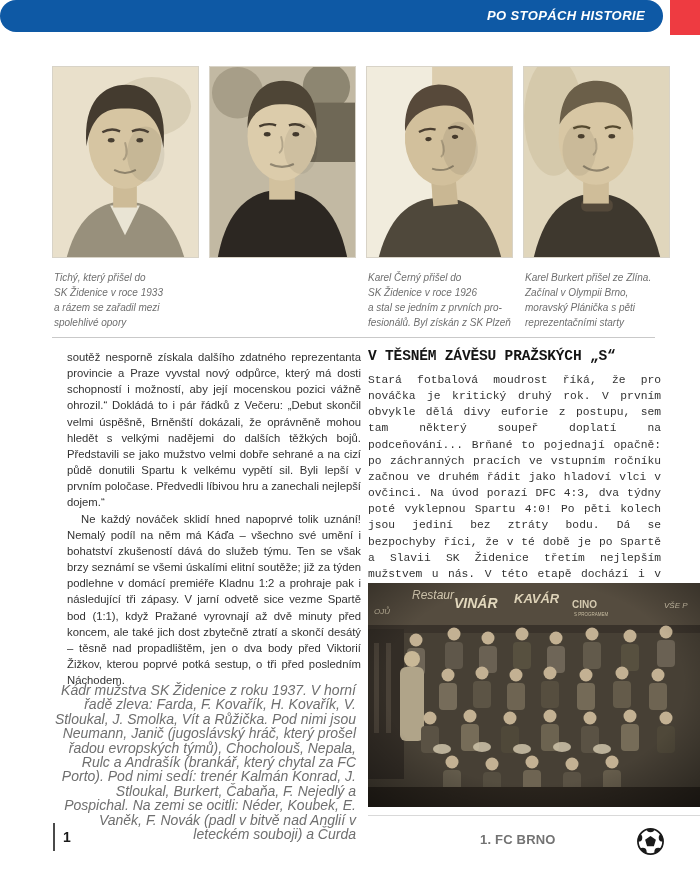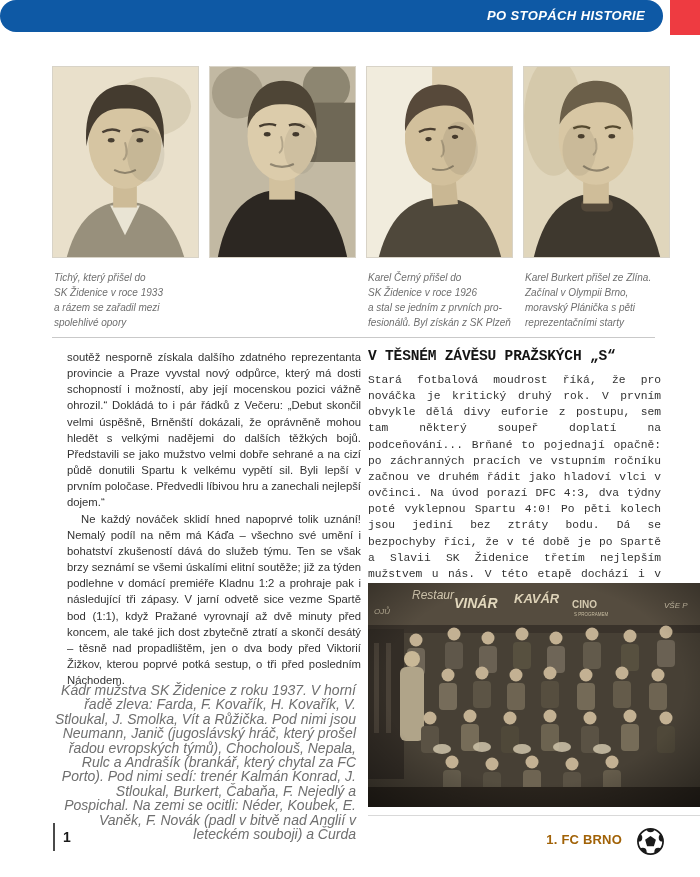--- a/index.html
+++ b/index.html
@@ -50,22 +50,22 @@
   }
 
   .teamphoto {
     position:absolute; left:368px; top:583px; width:332px; height:224px; background:#474035;
   }
   .teamphoto svg { display:block; width:100%; height:100%; }
   .photo-underline { position:absolute; left:368px; top:815px; width:332px; height:1px; background:#d9d9d9; }
 
   .footer-bar { position:absolute; left:53px; top:823px; width:2px; height:28px; background:#4a4a4a; }
   .pageno { position:absolute; left:63px; top:829px; font-size:14px; font-weight:bold; color:#1a1a1a; }
-  .club { position:absolute; left:480px; top:832px; width:142px; text-align:right;
-          font-size:13px; font-weight:bold; color:#a16207; letter-spacing:.2px; }
+  .club { position:absolute; left:480px; top:832px; width:142px; text-align:left;
+          font-size:13px; font-weight:bold; color:#737373; letter-spacing:.2px; }
   .ball { position:absolute; left:636px; top:827px; width:29px; height:29px; }
   .ball svg { display:block; width:100%; height:100%; }
 </style>
 </head>
 <body>
 
 <div class="page">
 
   <div class="topbar">
     <span class="title">PO STOPÁCH HISTORIE</span>

